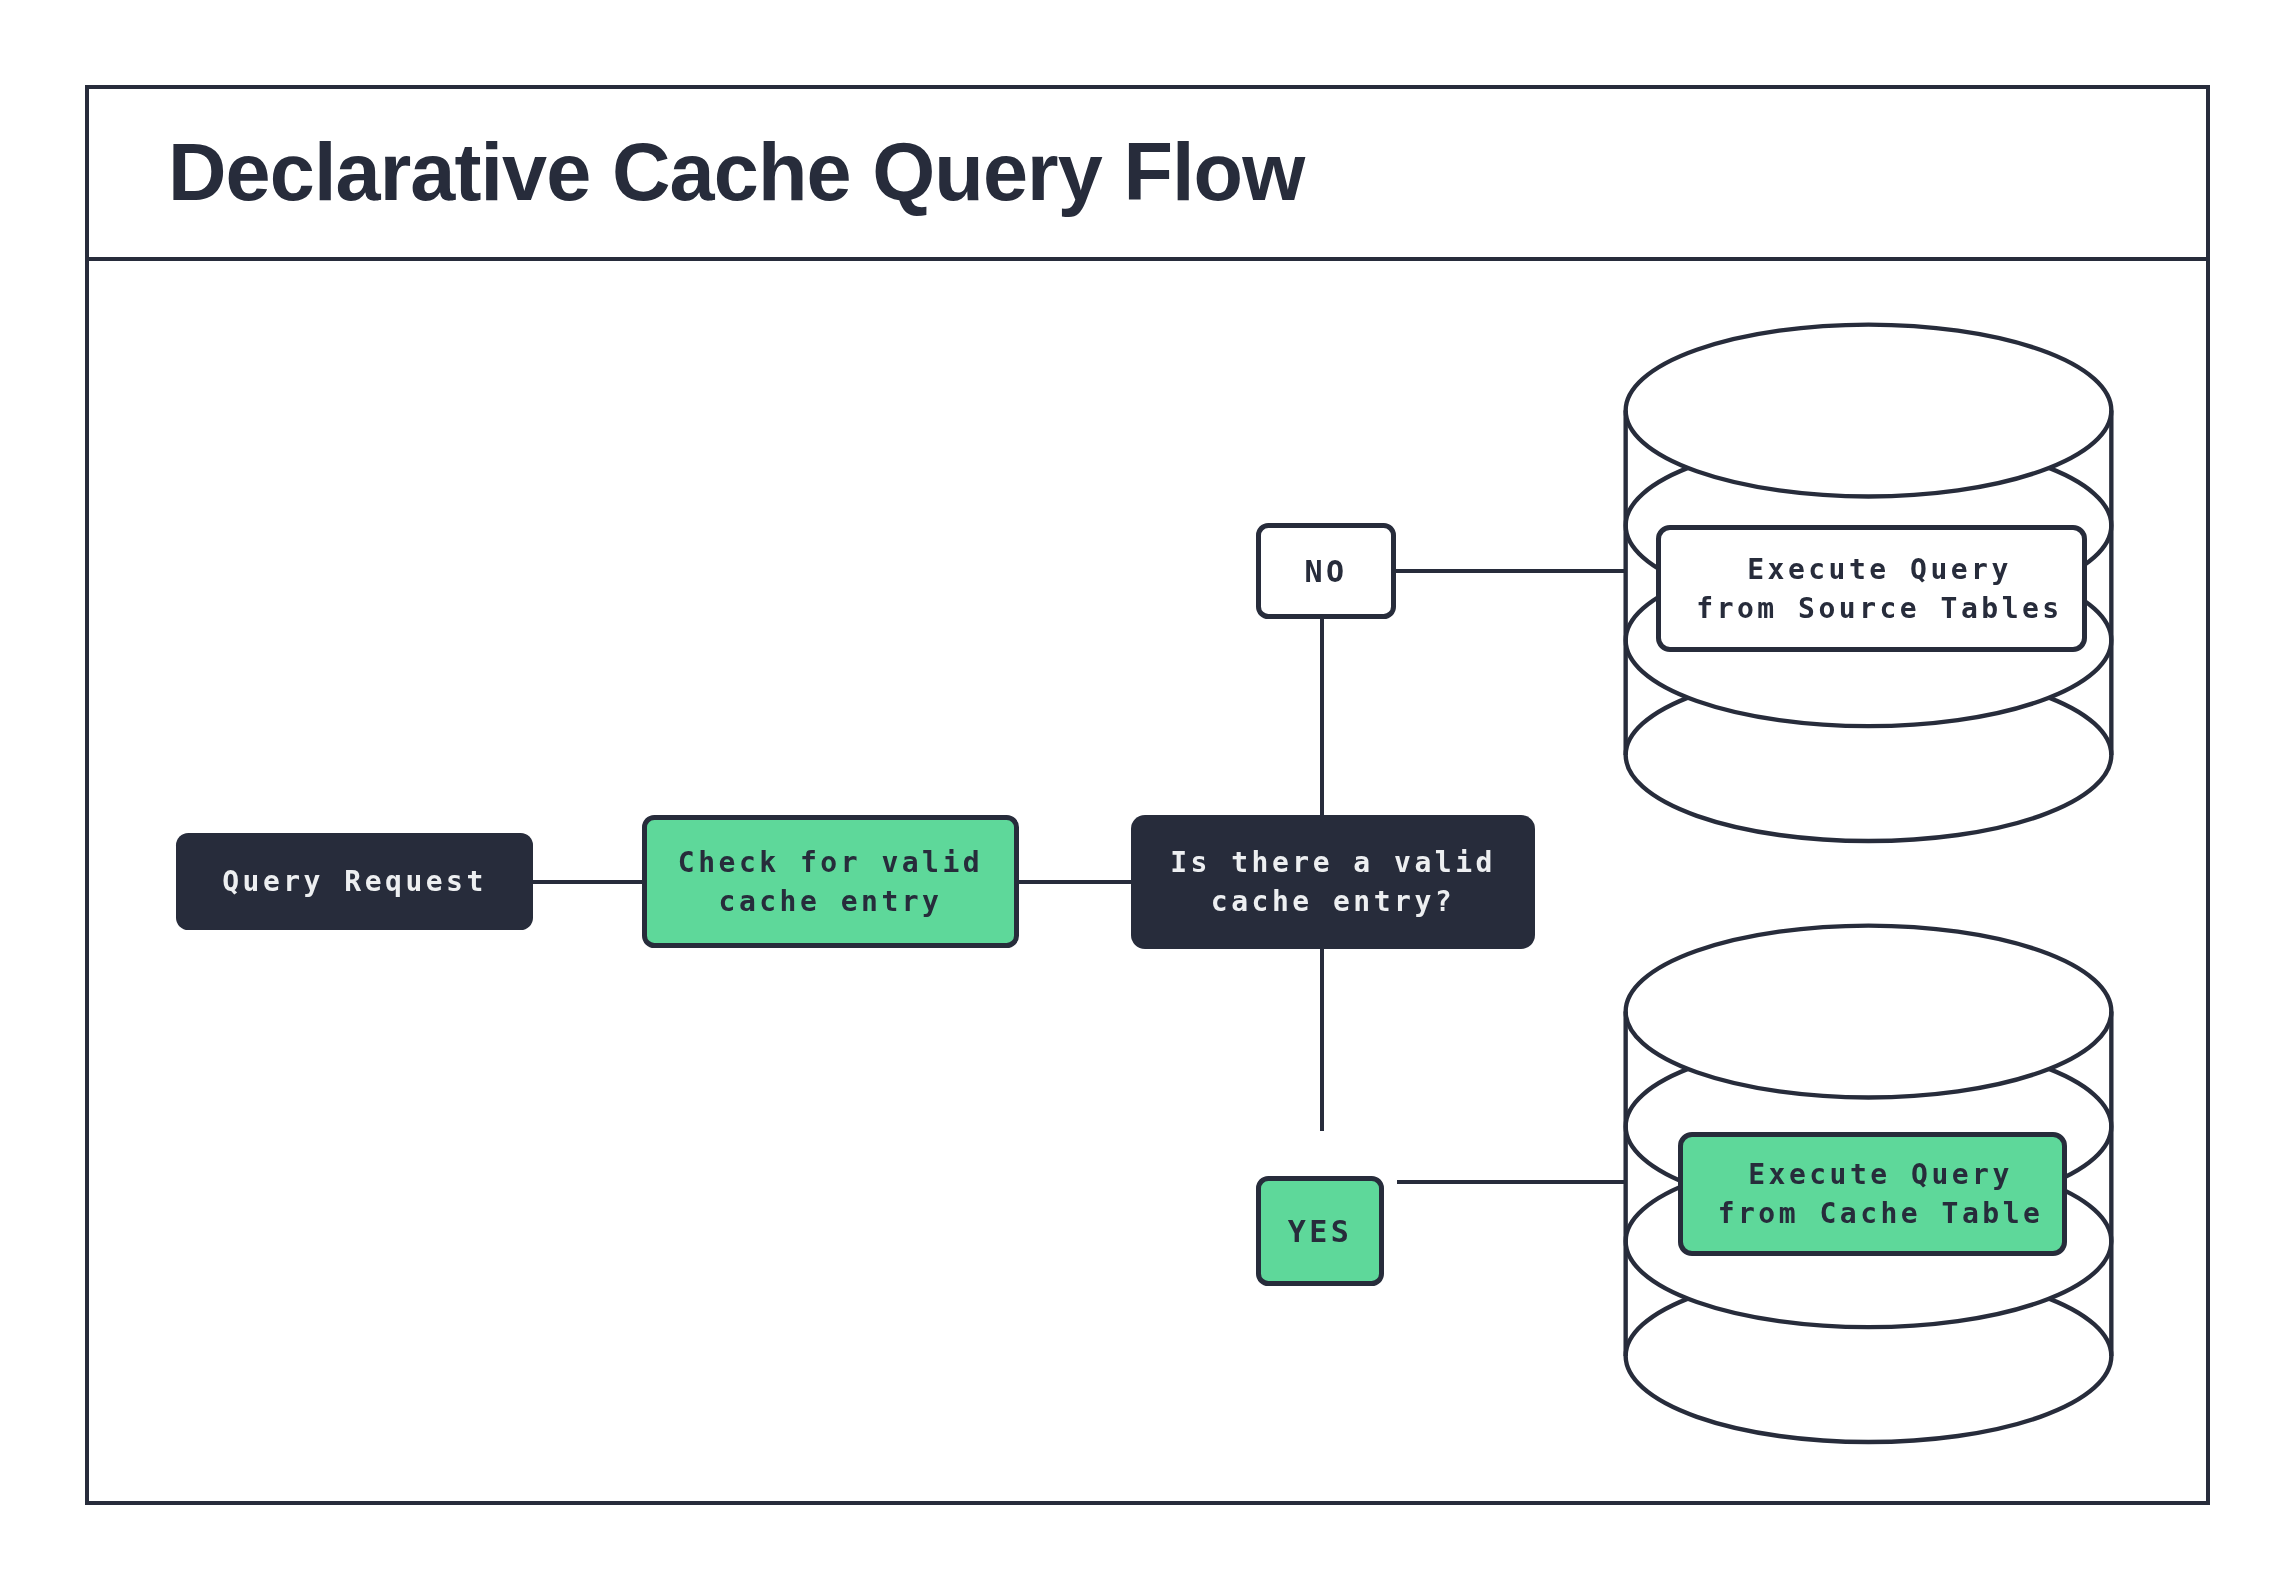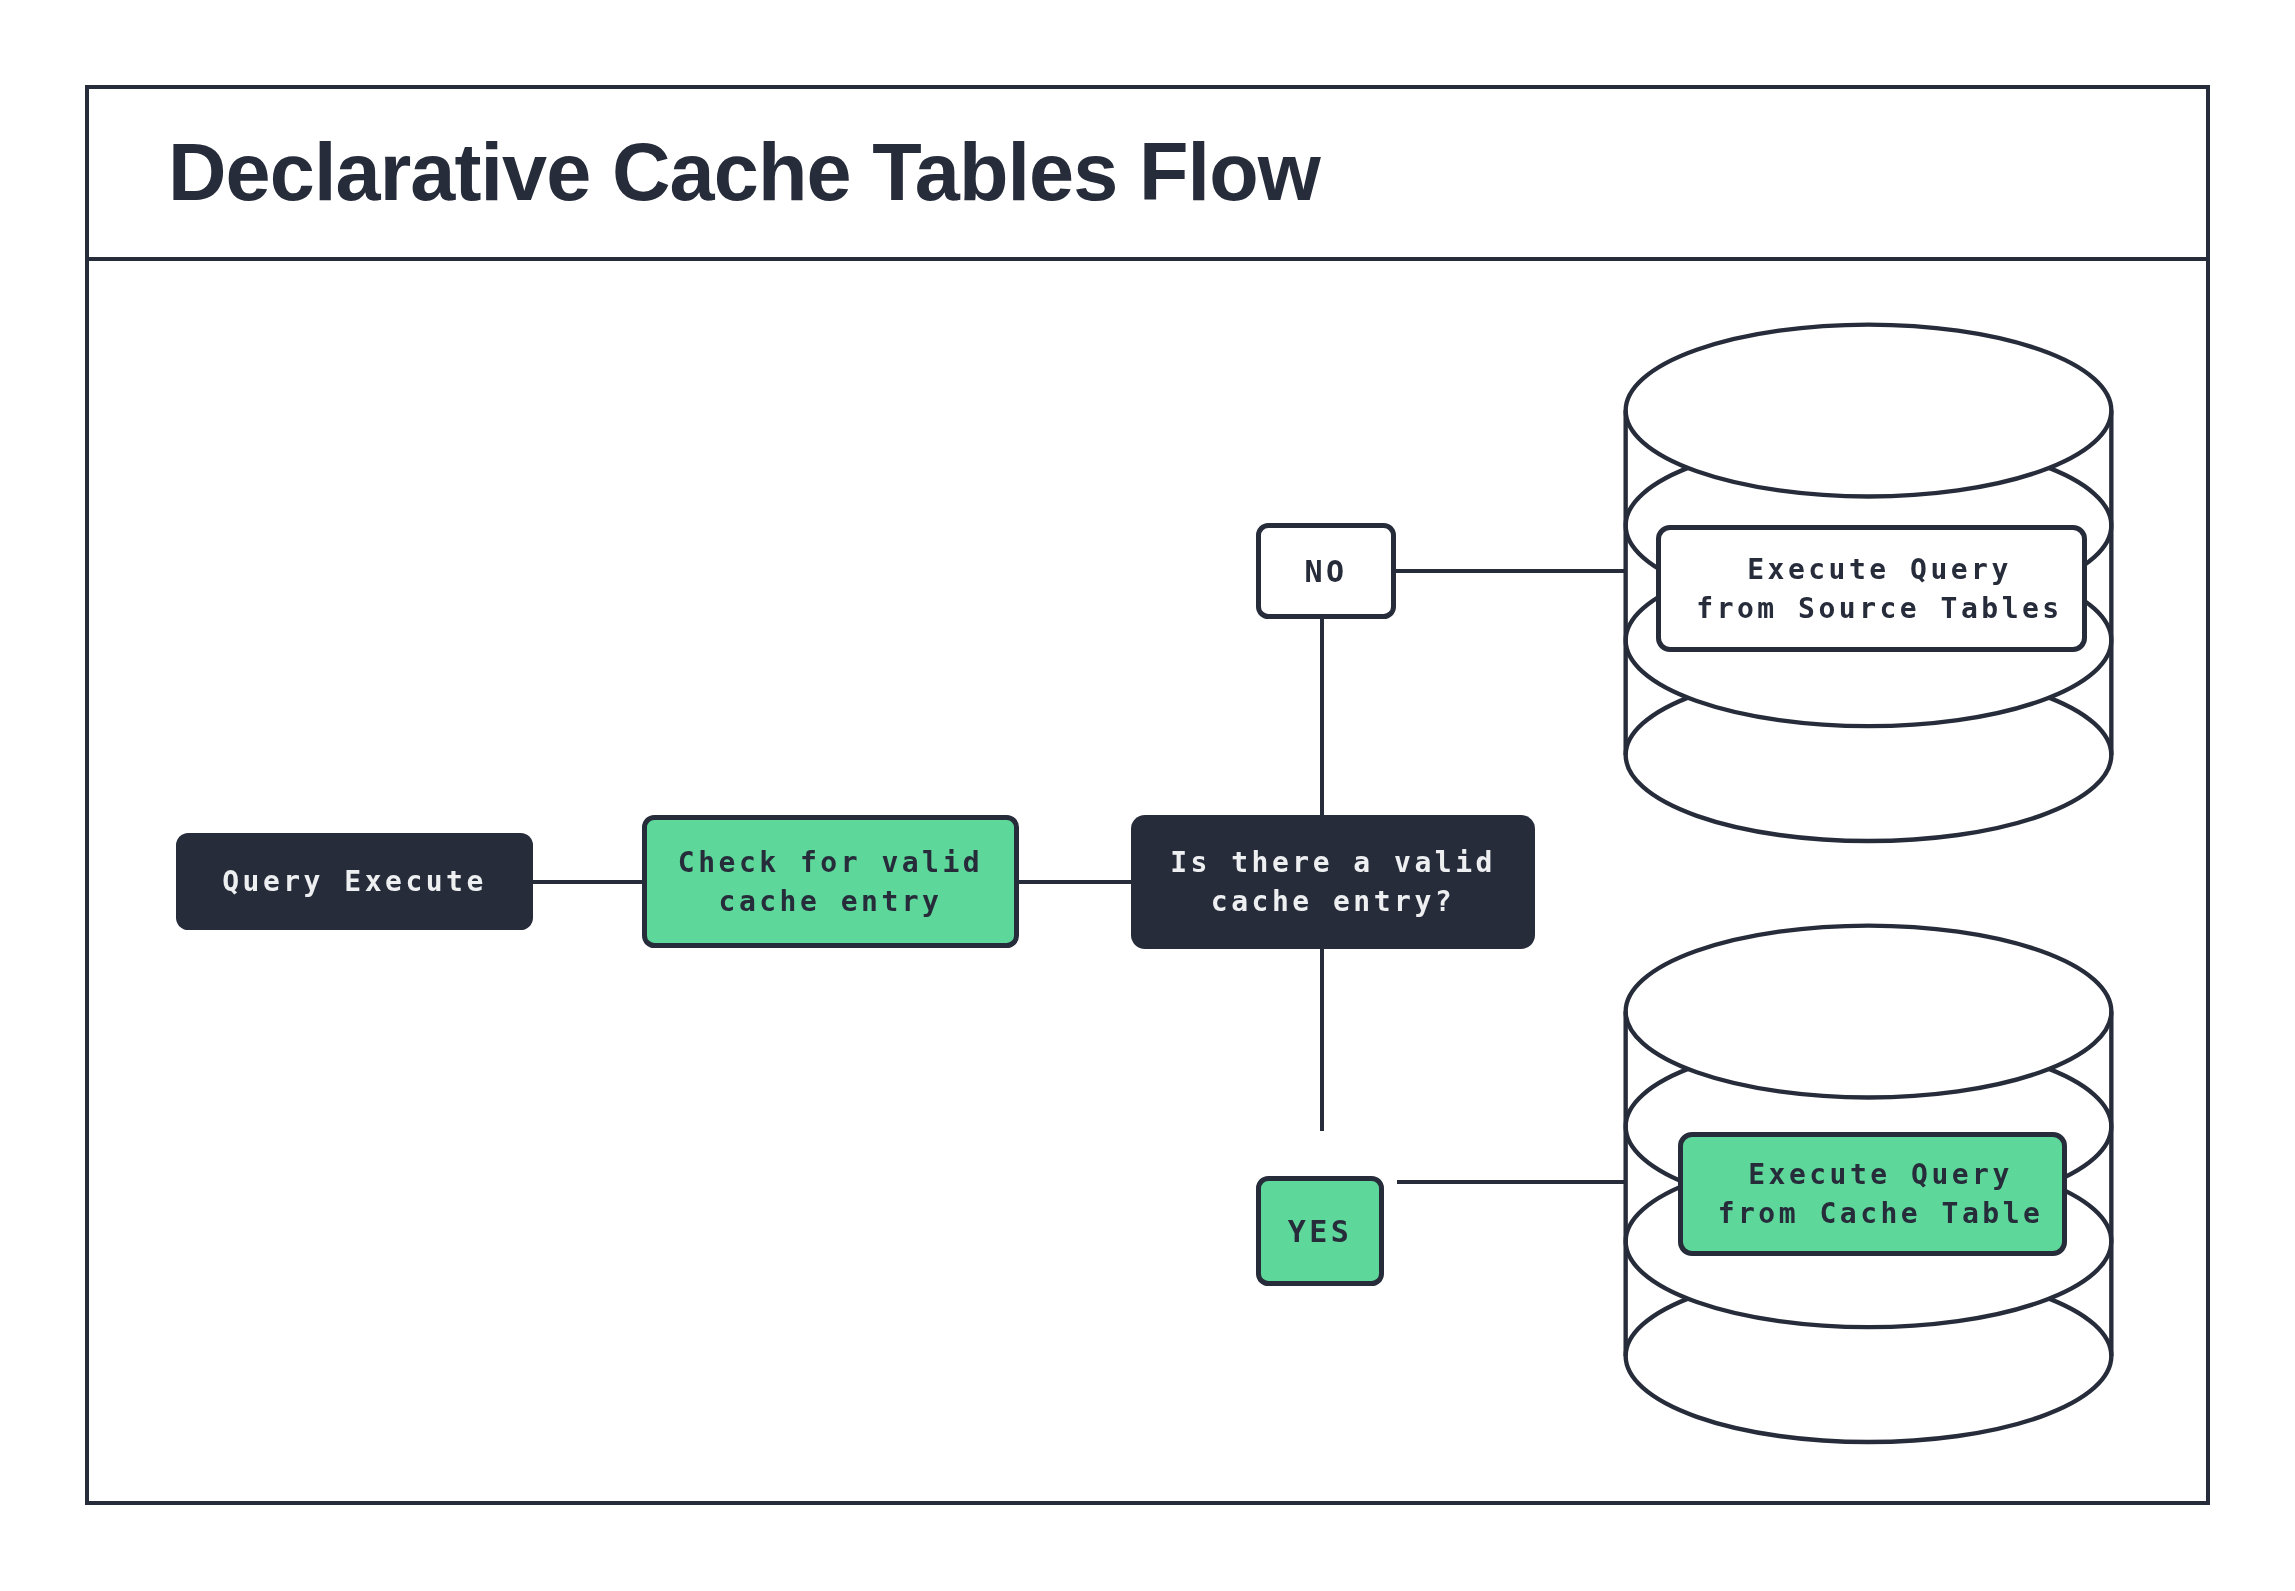--- a/index.html
+++ b/index.html
@@ -73,21 +73,21 @@
   .db-label-white { background: #ffffff; color: #272c3b; }
   .db-label-green { background: #5ed89a; color: #272c3b; }
 </style>
 </head>
 <body>
 
 <div id="stage">
 
   <div class="frame"></div>
   <div class="header-divider"></div>
-  <div class="title">Declarative Cache Tables Flow</div>
+  <div class="title">Declarative Cache Query Flow</div>
 
   <div class="connector" style="left:529px; top:880px; width:117px; height:4.4px;"></div>
   <div class="connector" style="left:1015px; top:880px; width:119px; height:4.4px;"></div>
   <div class="connector" style="left:1320px; top:615px; width:4.4px; height:203px;"></div>
   <div class="connector" style="left:1320px; top:945px; width:4.4px; height:186px;"></div>
   <div class="connector" style="left:1392px; top:569px; width:234px; height:4.4px;"></div>
   <div class="connector" style="left:1397px; top:1180px; width:230px; height:4.4px;"></div>
 
   <svg class="db" style="left:1623px; top:322px;" viewBox="0 0 560 600">
     <g fill="#ffffff" stroke="#272c3b" stroke-width="5">
@@ -108,21 +108,21 @@
       <ellipse cx="280" cy="363" rx="277" ry="98"></ellipse>
       <ellipse cx="280" cy="232" rx="277" ry="98"></ellipse>
       <ellipse cx="280" cy="101" rx="277" ry="98"></ellipse>
       <line x1="3" y1="101" x2="3" y2="494"></line>
       <line x1="557" y1="101" x2="557" y2="494"></line>
     </g>
   </svg>
   <div class="db-label db-label-green" style="left:1678px; top:1132px; width:389px; height:124px;">Execute Query
 from Cache Table</div>
 
-  <div class="node node-dark" style="left:176px; top:833px; width:357px; height:97px;">Query Execute</div>
+  <div class="node node-dark" style="left:176px; top:833px; width:357px; height:97px;">Query Request</div>
 
   <div class="node node-dark" style="left:1131px; top:815px; width:404px; height:134px; border-radius:14px;">Is there a valid
 cache entry?</div>
 
   <div class="node node-green" style="left:642px; top:815px; width:377px; height:133px;">Check for valid
 cache entry</div>
 
   <div class="node node-white" style="left:1256px; top:523px; width:140px; height:96px; font-size:30px;">NO</div>
 
   <div class="node node-green" style="left:1256px; top:1128px; width:128px; height:110px; font-size:30px;margin-top:48px;">YES</div>

